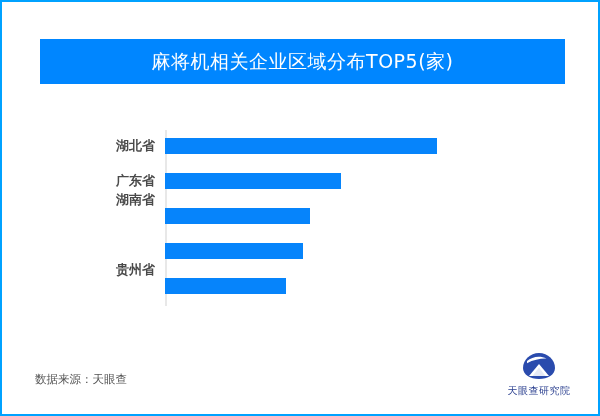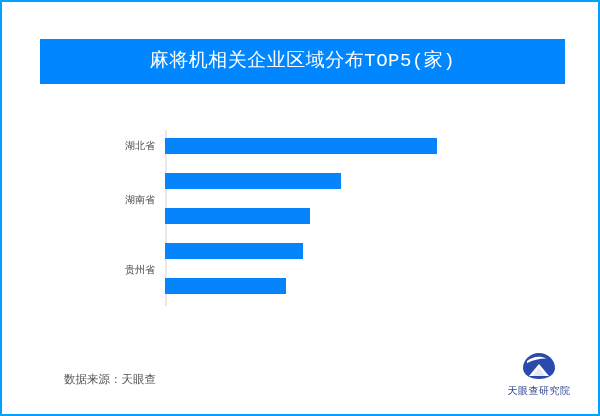--- a/index.html
+++ b/index.html
@@ -30,21 +30,20 @@
     align-items: center;
     justify-content: center;
   }
   .title-text {
     color: #ffffff;
     font-size: 19px;
     font-weight: normal;
     letter-spacing: 0.5px;
     white-space: nowrap;
     line-height: 1;
-    font-family: Liberation Mono, monospace;
   }
   .chart-area {
     position: absolute;
     left: 0;
     top: 0;
     width: 600px;
     height: 416px;
   }
   .axis-line {
     position: absolute;
@@ -63,33 +62,33 @@
   }
   .bar {
     height: 16px;
     background: #0684fb;
   }
   .cat-label {
     position: absolute;
     width: 100px;
     text-align: right;
     left: 53px;
-    font-size: 10px;
+    font-size: 13px;
     color: #4a4a4a;
     line-height: 16px;
     white-space: nowrap;
+    font-weight: bold;
   }
   .source-text {
     position: absolute;
     left: 33px;
     top: 370px;
     font-size: 11.5px;
     color: #555555;
     white-space: nowrap;
-    margin-left: 29px;
   }
   .logo-wrap {
     position: absolute;
     left: 497px;
     top: 350px;
     width: 80px;
     height: 48px;
     display: flex;
     flex-direction: column;
     align-items: center;
@@ -117,20 +116,21 @@
   </div>
 
   <div class="chart-area">
     <div class="axis-line" style="background: rgb(232, 232, 232);"></div>
 
     <div class="cat-label" style="top:136px;">湖北省</div>
     <div class="bar-row" style="top:136px;">
       <div class="bar" style="width: 272px; background: rgb(6, 132, 251);"></div>
     </div>
 
+    <div class="cat-label" style="top:171px;">广东省</div>
     <div class="bar-row" style="top:171px;">
       <div class="bar" style="width: 176px; background: rgb(6, 132, 251);"></div>
     </div>
 
     <div class="cat-label" style="top:190px;">湖南省</div>
     <div class="bar-row" style="top:206px;">
       <div class="bar" style="width: 145px; background: rgb(6, 132, 251);"></div>
     </div>
 
     <div class="bar-row" style="top:241px;">

